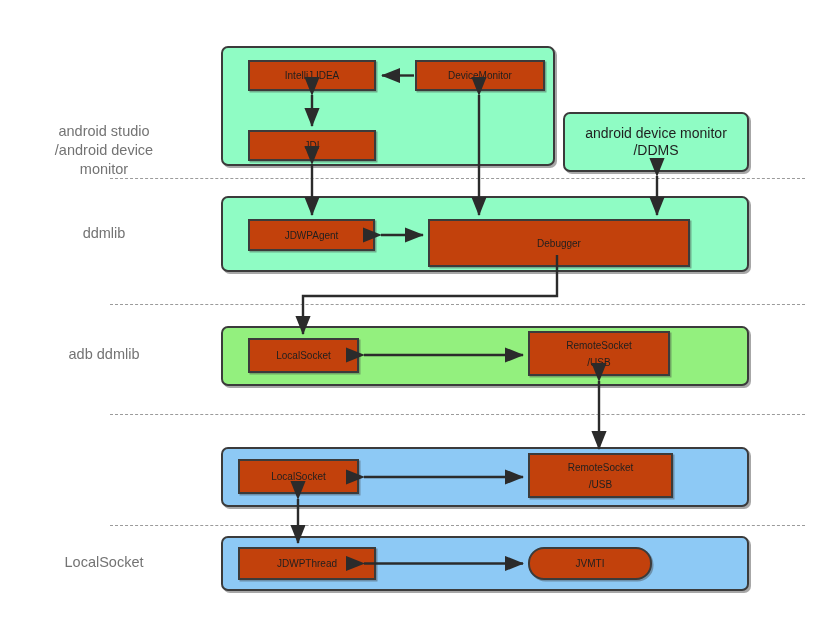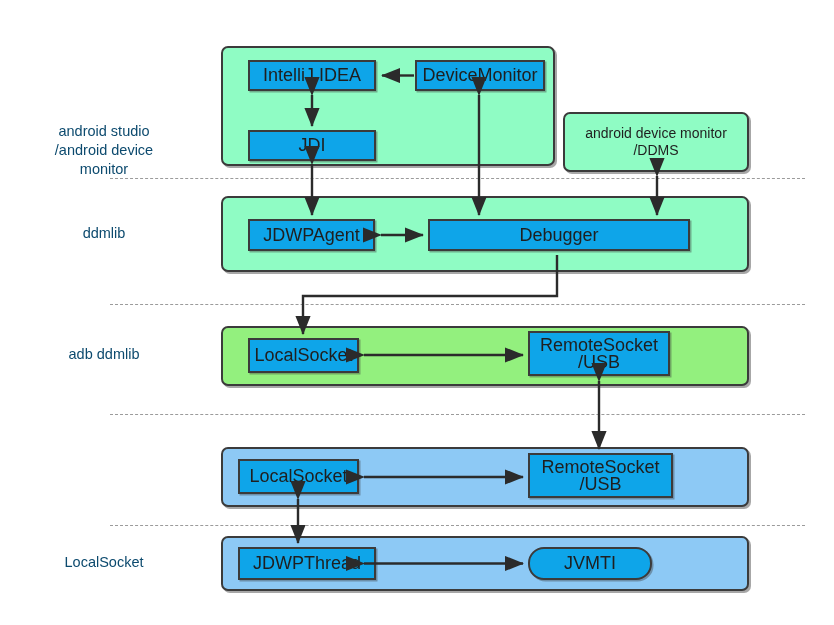--- a/index.html
+++ b/index.html
@@ -17,21 +17,21 @@
   #diagram {
     position: absolute;
     left: 0; top: 0;
     width: 834px;
     height: 625px;
   }
   
   .row-label {
     position: absolute;
     text-align: center;
-    color: #0c4a6e;
+    color: #737373;
     font-size: 14.5px;
     line-height: 19px;
     width: 200px;
     left: 4px;
     white-space: pre-line;
   }
   
   .divider {
     position: absolute;
     left: 110px;
@@ -46,29 +46,29 @@
     border-radius: 7px;
     box-sizing: border-box;
     box-shadow: 2px 2px 0 rgba(60,60,60,0.45);
   }
   .panel.green  { background: #8FFCC4; }
   .panel.green2 { background: #93F07E; }
   .panel.blue   { background: #8DC9F5; }
   
   .node {
     position: absolute;
-    background: #0ea5e9;
+    background: #c2410c;
     border: 2px solid #3b3b3b;
     box-sizing: border-box;
     display: flex;
     align-items: center;
     justify-content: center;
     text-align: center;
     color: #1f1f1f;
-    font-size: 18px;
+    font-size: 10px;
     line-height: 17px;
     white-space: pre-line;
     box-shadow: 1.5px 1.5px 0 rgba(60,60,60,0.4);
   }
   svg.arrows {
     position: absolute;
     left: 0; top: 0;
     width: 834px;
     height: 625px;
     pointer-events: none;
@@ -104,21 +104,21 @@
   <div class="node" style="left:248px; top:130px; width:128px; height:31px;">JDI</div>
 
   <div class="panel green" style="left:563px; top:112px; width:186px; height:60px;"></div>
   <div class="node" style="left:563px; top:112px; width:186px; height:60px; background:transparent; border:none; box-shadow:none; font-size:14px;">android device monitor
 /DDMS</div>
 
   <div class="panel green" style="left:221px; top:196px; width:528px; height:76px;"></div>
 
   <div class="node" style="left:248px; top:219px; width:127px; height:32px;">JDWPAgent</div>
 
-  <div class="node" style="left:428px; top:219px; width:262px; height:32px;">Debugger</div>
+  <div class="node" style="left:428px; top:219px; width:262px; height:48px;">Debugger</div>
 
   <div class="panel green2" style="left:221px; top:326px; width:528px; height:60px;"></div>
 
   <div class="node" style="left:248px; top:338px; width:111px; height:35px;">LocalSocket</div>
 
   <div class="node" style="left:528px; top:331px; width:142px; height:45px;">RemoteSocket
 /USB</div>
 
   <div class="panel blue" style="left:221px; top:447px; width:528px; height:60px;"></div>
 

